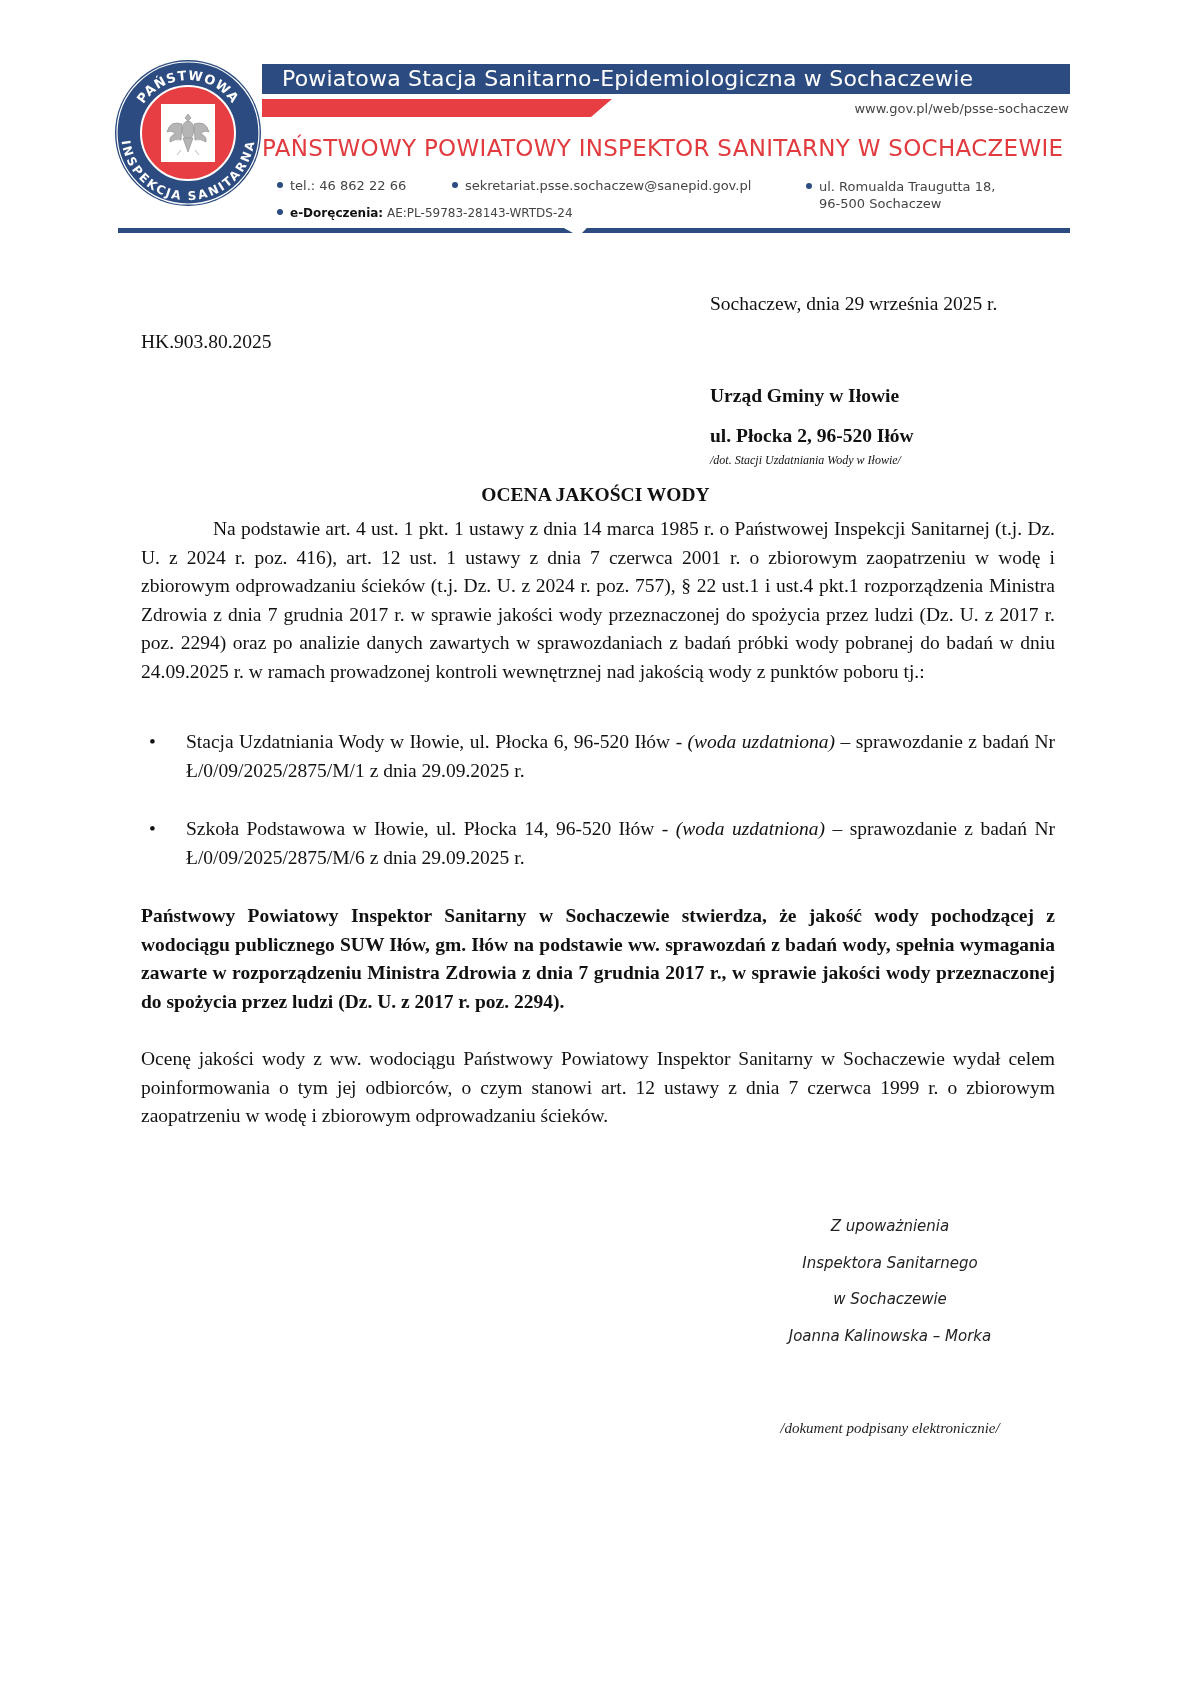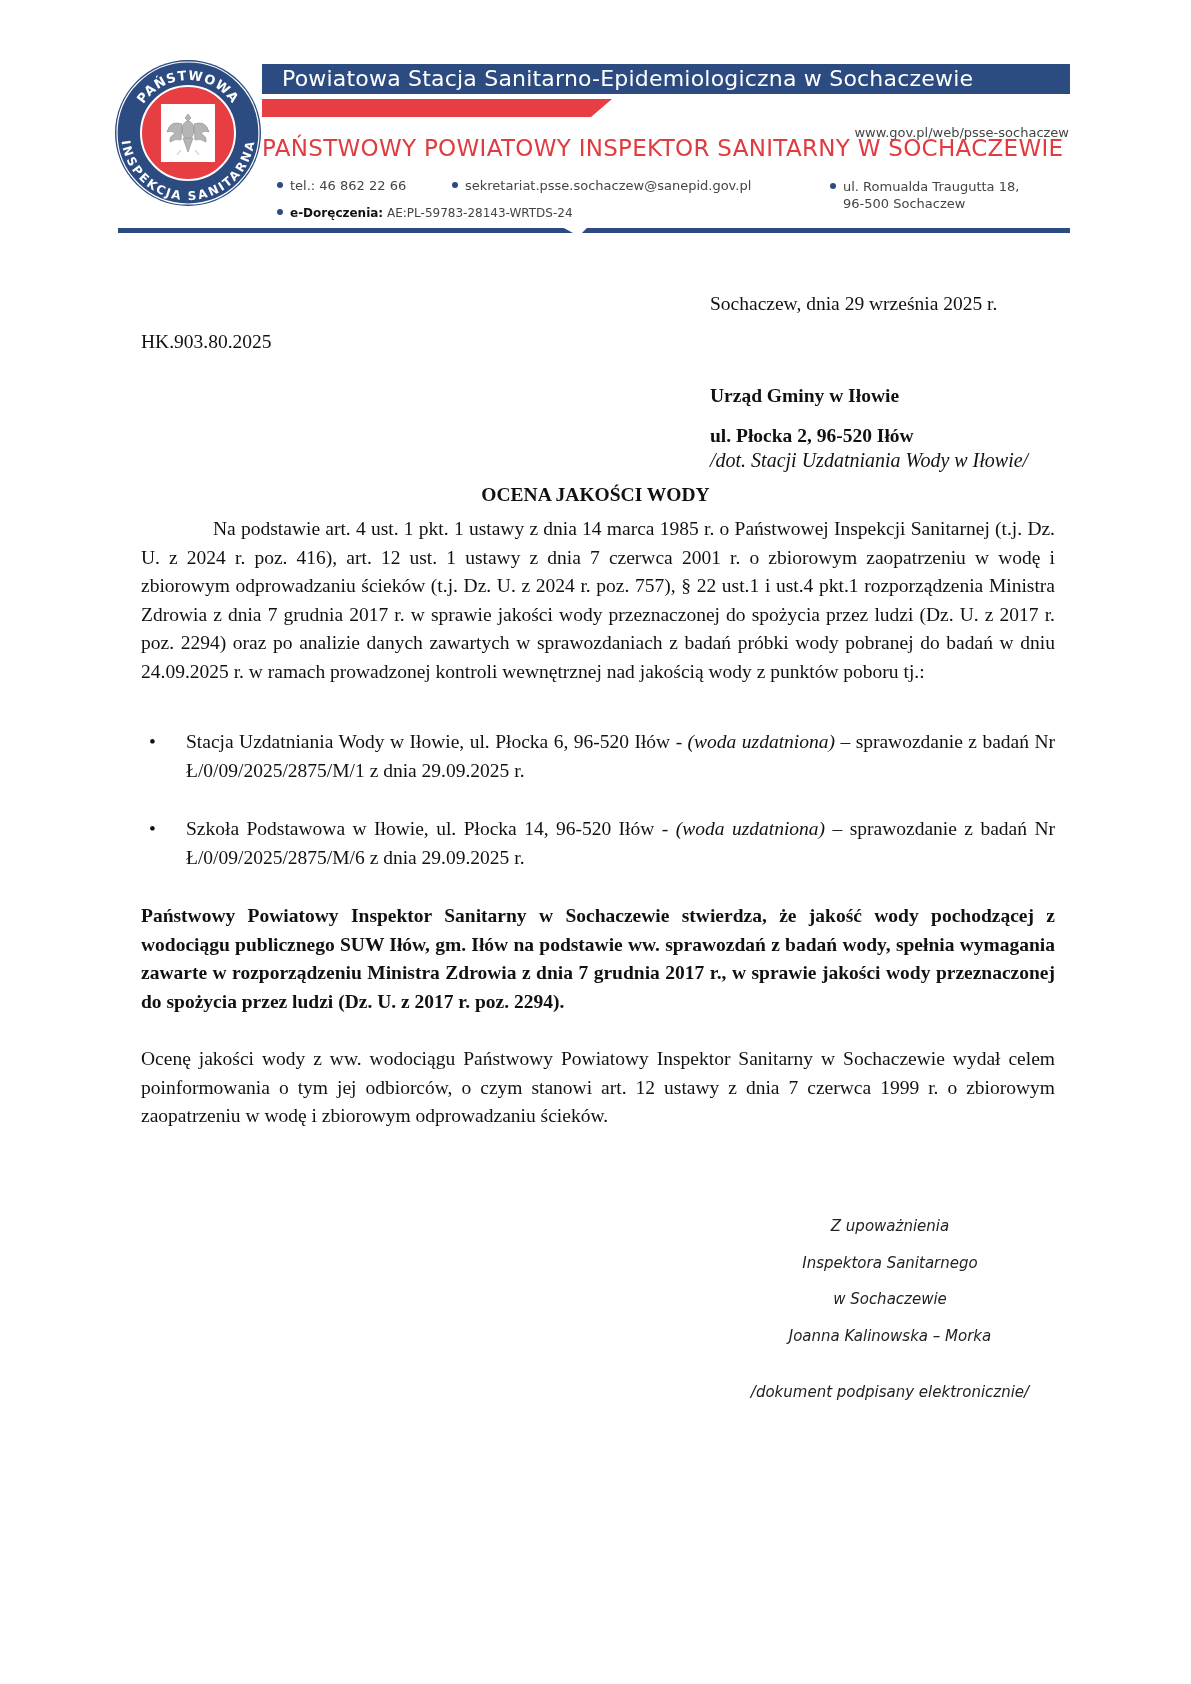--- a/index.html
+++ b/index.html
@@ -4,35 +4,35 @@
 <style>
   html, body { margin: 0; padding: 0; background: #ffffff; }
   body { width: 1191px; height: 1684px; position: relative; overflow: hidden; color: #111; }
   .abs { position: absolute; }
 
   
   .logo { left: 113px; top: 58px; width: 150px; height: 150px; }
   .banner { left: 262px; top: 64px; width: 808px; height: 30px; background: #2c4b80; }
   .banner-text { left: 282px; top: 64px; height: 30px; line-height: 30px; font-family: "DejaVu Sans", sans-serif; font-size: 22px; color: #ffffff; letter-spacing: 0.2px; white-space: nowrap; }
   .red-stripe { left: 262px; top: 99px; width: 350px; height: 18px; background: #e63e42; clip-path: polygon(0 0, 100% 0, 94% 100%, 0 100%); }
-  .website { right: 122px; top: 101px; font-family: "DejaVu Sans", sans-serif; font-size: 13px; color: #444; white-space: nowrap; margin-top: 24px; }
+  .website { right: 122px; top: 101px; font-family: "DejaVu Sans", sans-serif; font-size: 13px; color: #444; white-space: nowrap; }
   .inspector { left: 262px; top: 135px; font-family: "DejaVu Sans", sans-serif; font-size: 23px; color: #e13b3f; letter-spacing: 0.3px; white-space: nowrap; }
   .contact { font-family: "DejaVu Sans", sans-serif; font-size: 13px; color: #444; white-space: nowrap; }
   .contact .dot { display: inline-block; width: 6px; height: 6px; border-radius: 50%; background: #2c4b80; margin-right: 7px; vertical-align: middle; position: relative; top: -2px; }
   .contact b { color: #111; }
   .rule-left { left: 118px; top: 228px; width: 455px; height: 5px; background: #2c4b80; clip-path: polygon(0 0, 98% 0, 100% 100%, 0 100%); }
   .rule-right { left: 582px; top: 228px; width: 488px; height: 5px; background: #2c4b80; clip-path: polygon(1% 0, 100% 0, 100% 100%, 0 100%); }
 
   
   .serif { font-family: "Liberation Serif", serif; font-size: 19.5px; color: #111; }
   .date { left: 710px; top: 293px; }
   .ref { left: 141px; top: 331px; }
   .addressee { left: 710px; top: 368px; line-height: 24px; }
   .addressee .bold { font-weight: bold; margin-top: 16px; }
-  .addressee .note { font-style: italic; font-size: 20px; }
+  .addressee .note { font-style: italic; font-size: 12px; }
   .title { left: 0; width: 1191px; top: 484px; text-align: center; font-weight: bold; }
   .para { left: 141px; width: 914px; text-align: justify; line-height: 28.5px; }
   .p1 { top: 515px; text-indent: 72px; }
   .bullet-list { left: 141px; width: 914px; margin: 0; padding: 0; list-style: none; }
   .bullet-item { position: relative; padding-left: 45px; text-align: justify; line-height: 28.5px; }
   .bullet-item .b { position: absolute; left: 8px; top: 0; }
   .bi1 { top: 728px; }
   .bi2 { top: 815px; }
   .em { font-style: italic; }
   .p2 { top: 902px; font-weight: bold; }
@@ -78,21 +78,21 @@
 <div class="abs red-stripe"></div>
 <div class="abs website">www.gov.pl/web/psse-sochaczew</div>
 <div class="abs inspector">PAŃSTWOWY POWIATOWY INSPEKTOR SANITARNY W SOCHACZEWIE</div>
 
 <div class="abs contact" style="left:277px; top:178px;">
   <span class="dot"></span><span>tel.: 46 862 22 66</span>
 </div>
 <div class="abs contact" style="left:452px; top:178px;">
   <span class="dot"></span><span>sekretariat.psse.sochaczew@sanepid.gov.pl</span>
 </div>
-<div class="abs contact" style="left:830px; top:178px; line-height:17px;">
+<div class="abs contact" style="left:806px; top:178px; line-height:17px;">
   <span class="dot"></span><span>ul. Romualda Traugutta 18,</span><br>
   <span style="padding-left:13px;">96-500 Sochaczew</span>
 </div>
 <div class="abs contact" style="left:277px; top:206px; font-size:12px;">
   <span class="dot"></span><b>e-Doręczenia:</b> <span>AE:PL-59783-28143-WRTDS-24</span>
 </div>
 
 <div class="abs rule-left"></div>
 <div class="abs rule-right"></div>
 
@@ -123,14 +123,14 @@
 </div>
 
 <div class="abs serif para p2">Państwowy Powiatowy Inspektor Sanitarny w Sochaczewie stwierdza, że jakość wody pochodzącej z wodociągu publicznego SUW Iłów, gm. Iłów na podstawie ww. sprawozdań z badań wody, spełnia wymagania zawarte w rozporządzeniu Ministra Zdrowia z dnia 7 grudnia 2017 r., w sprawie jakości wody przeznaczonej do spożycia przez ludzi (Dz. U. z 2017 r. poz. 2294).</div>
 <div class="abs serif para p3">Ocenę jakości wody z ww. wodociągu Państwowy Powiatowy Inspektor Sanitarny w Sochaczewie wydał celem poinformowania o tym jej odbiorców, o czym stanowi art. 12 ustawy z dnia 7 czerwca 1999 r. o zbiorowym zaopatrzeniu w wodę i zbiorowym odprowadzaniu ścieków.</div>
 
 <div class="abs sig" style="top:1208px;">
   <div class="sig-line">Z upoważnienia</div>
   <div class="sig-line">Inspektora Sanitarnego</div>
   <div class="sig-line">w Sochaczewie</div>
   <div class="sig-line">Joanna Kalinowska – Morka</div>
-  <div class="sig-line" style="margin-top:20px;">/dokument podpisany elektronicznie/</div>
+  <div class="sig-line" style="margin-top:56px;font-family:Liberation Serif, serif;">/dokument podpisany elektronicznie/</div>
 </div>
 
 </body></html>

